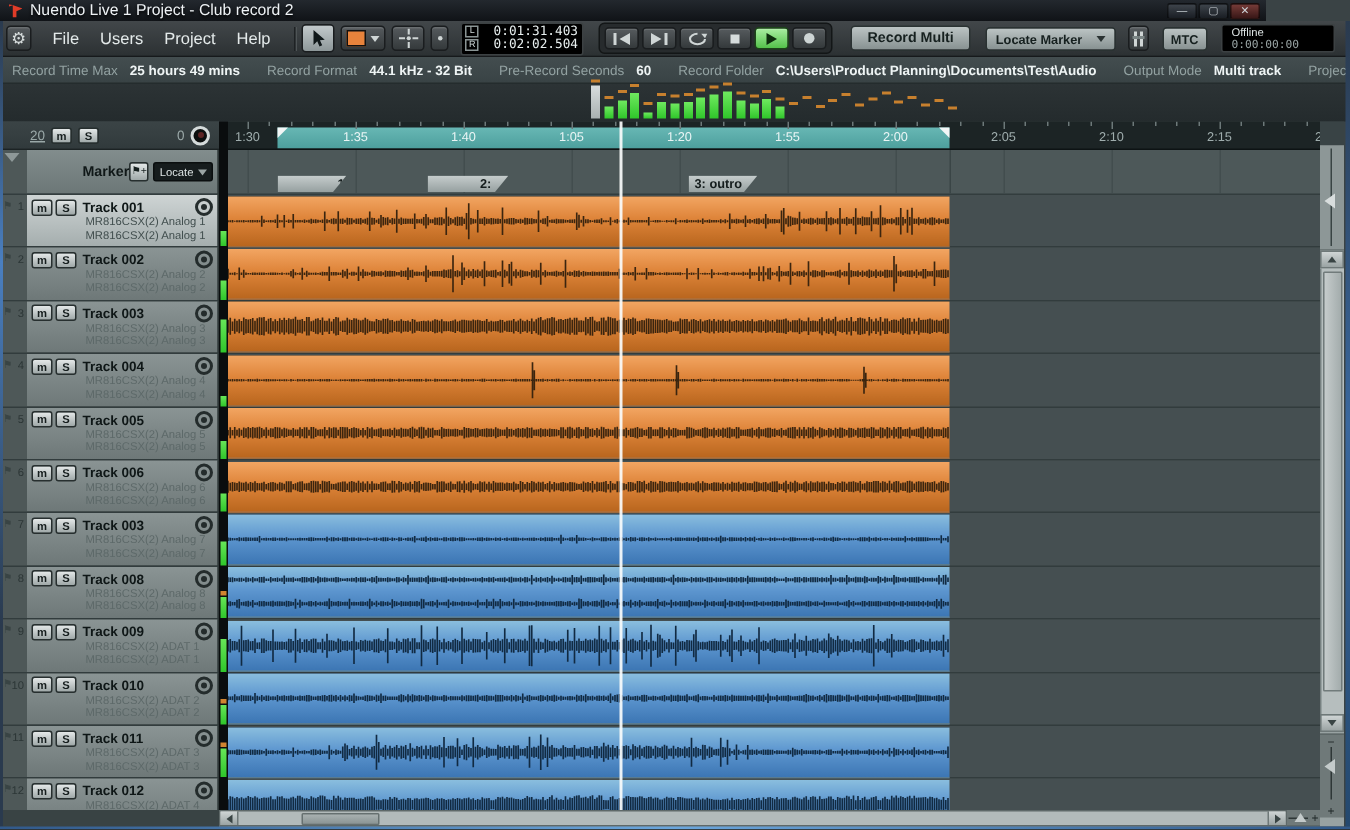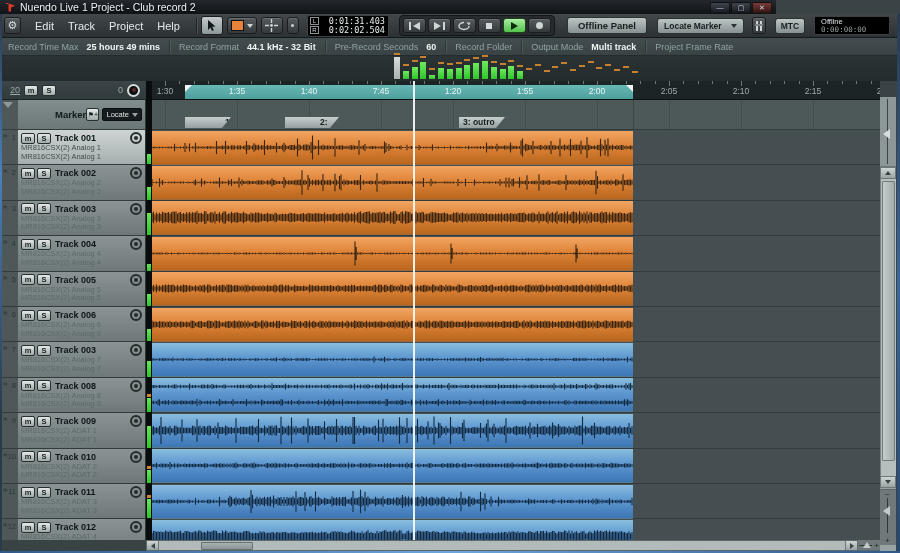--- a/index.html
+++ b/index.html
@@ -1,20 +1,20 @@
 <!DOCTYPE html>
 <html><head>
 <meta charset="utf-8">
 <style>
   html,body{margin:0;padding:0;background:#222;}
   *{box-sizing:border-box;font-family:"Liberation Sans",sans-serif;}
   .win{position:relative;width:900px;height:553px;background:#3a4345;overflow:hidden;}
   .abs{position:absolute;}
   
-  .titlebar{left:0;top:0;width:776px;height:14px;background:linear-gradient(#23282e,#101317);display:flex;align-items:center;padding:0 4px;}
+  .titlebar{left:0;top:0;width:844px;height:14px;background:linear-gradient(#23282e,#101317);display:flex;align-items:center;padding:0 4px;}
   .app-icon{width:9px;height:9px;margin:0 5px 0 2px;background:#e03c28;clip-path:polygon(0 0,100% 35%,55% 55%,55% 100%,28% 100%,28% 12%,0 20%);}
   .title-text{color:#eef2f5;font-size:10.5px;text-shadow:0 1px 2px #000;white-space:nowrap;}
   .winbtns{margin-left:auto;display:flex;gap:1px;}
   .winbtn{width:20px;height:11px;background:linear-gradient(rgba(120,130,140,.35),rgba(40,45,55,.35));border:1px solid rgba(0,0,0,.6);border-radius:2px;color:#cfd5da;font-size:7px;line-height:9px;text-align:center;}
   .winbtn.close{background:linear-gradient(rgba(190,80,70,.55),rgba(90,25,20,.55));}
   
   .toolbar{left:0;top:14px;width:900px;height:24px;background:linear-gradient(#42474a,#2c3133);border-bottom:1px solid #16191b;display:flex;align-items:center;padding:0 4px;gap:4px;}
   .tbtn{background:linear-gradient(#565b5e,#34393b);border:1px solid #1a1d1f;border-radius:3px;box-shadow:inset 0 1px rgba(255,255,255,.12);display:flex;align-items:center;justify-content:center;}
   .gear{width:17px;height:17px;color:#d7dddd;font-size:11px;}
   .menubar{display:flex;gap:2px;margin:0 6px 0 4px;}
@@ -55,21 +55,21 @@
   .info-label{color:#93a2a2;font-size:9px;}
   .info-value{color:#eef4f4;font-size:9px;font-weight:bold;}
   .info-sep{width:1px;height:12px;background:#2c3536;box-shadow:1px 0 0 #4f5a5b;margin:0 9px;}
   
   .meterstrip{left:0;top:56px;width:900px;height:25px;background:linear-gradient(#2c3335,#242b2d);}
   .mbar{position:absolute;width:6px;background:linear-gradient(#6fe95f,#2fc62a);}
   .mbar.grey{background:linear-gradient(#d8dddd,#a9b1b1);}
   .mpeak{position:absolute;width:6px;height:2px;background:#c7802e;}
   
   .rulerrow-left{left:0;top:81px;width:146px;height:19px;background:linear-gradient(#3b4446,#313a3c);border-bottom:1px solid #1c2324;display:flex;align-items:center;padding:0 4px;gap:4px;}
-  .cnt{color:#9aa8a8;font-size:9px;margin-left:6px;text-decoration:underline;}
+  .cnt{color:#9aa8a8;font-size:9px;margin-left:16px;text-decoration:underline;}
   .msbtn{width:14px;height:11px;border-radius:2px;background:linear-gradient(#e4e8e8,#9fa8a8);border:1px solid #272f2f;color:#161e1e;font-size:7.5px;font-weight:bold;line-height:9px;text-align:center;}
   .zero{color:#9aa8a8;font-size:9px;margin-left:auto;}
   .reccirc{width:13px;height:13px;border-radius:50%;background:#0c0f0f;border:2px solid #d5dbdb;position:relative;margin-right:2px;}
   .reccirc:before{content:"";position:absolute;left:2.5px;top:2.5px;width:4px;height:4px;border-radius:50%;background:#5c2424;}
   .gap-col{left:146px;top:81px;width:6px;height:470px;background:#0a0d0e;}
   .ruler{left:152px;top:81px;width:728px;height:19px;background:#1c2425;border-bottom:1px solid #0d1314;overflow:hidden;}
   .cycle{position:absolute;top:4px;bottom:0;background:linear-gradient(#67b7b4,#4d9f9d);}
   .rtick{position:absolute;top:0;width:1px;background:#6c7879;}
   .rlabel{position:absolute;top:5px;font-size:8.5px;transform:translateX(-50%);}
   .cyc-handle{position:absolute;top:0;width:0;height:0;}
@@ -91,21 +91,21 @@
   .trow{position:absolute;left:0;width:880px;height:35.4px;}
   .tgut{position:absolute;left:0;top:0;width:18px;height:100%;background:#4e5858;border-bottom:1px solid #323c3d;color:#2c3636;}
   .tflag{position:absolute;left:2px;top:3px;font-size:7px;color:#39 44 44;color:#394444;}
   .tnum{position:absolute;right:2px;top:3px;font-size:7.5px;}
   .thead{position:absolute;left:18px;top:0;width:128px;height:100%;background:linear-gradient(#8a9494,#6e7878);border-bottom:1px solid #323c3d;border-right:1px solid #2e3737;padding:2px 3px;}
   .thead.sel{background:linear-gradient(#ced4d4,#a5aeae);}
   .thead-top{display:flex;align-items:center;gap:2px;}
   .tname{font-size:9px;font-weight:bold;color:#0e1616;margin-left:2px;white-space:nowrap;}
   .trec{width:12px;height:12px;border-radius:50%;border:2px solid #242c2c;position:relative;margin-left:auto;}
   .trec:before{content:"";position:absolute;left:2px;top:2px;width:4px;height:4px;border-radius:50%;background:#242c2c;}
-  .tio{font-size:7.5px;line-height:8.5px;color:#5d6969;white-space:nowrap;}
+  .tio{font-size:7.5px;line-height:8.5px;color:#5d6969;white-space:nowrap;margin-left:36px;}
   .thead.sel .tio{color:#41 4e 4e;color:#414e4e;}
   .tstrip{position:absolute;left:146px;top:0;width:6px;height:100%;background:#0a0d0e;}
   .tgreen{position:absolute;left:1px;bottom:1px;width:4px;background:linear-gradient(#67e658,#2fc62a);}
   .tpeak{position:absolute;left:1px;width:4px;height:3px;background:#d08430;}
   .tlane{position:absolute;left:152px;top:0;width:728px;height:100%;background:#454f51;border-bottom:1px solid #323c3d;}
   .clip{position:absolute;left:0;top:.5px;width:481px;height:34px;border-bottom:1px solid rgba(0,0,0,.35);}
   .clip.orange{background:linear-gradient(#f2a562,#de8439 45%,#b9661e);}
   .clip.blue{background:linear-gradient(#8abede,#5e97d0 45%,#3c76b4);}
   
   .playhead{top:81px;width:1.5px;height:459px;background:rgba(250,252,252,.92);z-index:30;}
@@ -155,22 +155,22 @@
       <div class="winbtn">▢</div>
       <div class="winbtn close">✕</div>
     </div>
   </div>
 
   <div class="abs toolbar">
     <div class="tbtn gear">
         <span>⚙</span>
       </div>
     <div class="menubar" id="menubar">
-        <span class="menu-item">Edit</span>
-        <span class="menu-item">Track</span>
+        <span class="menu-item">File</span>
+        <span class="menu-item">Users</span>
         <span class="menu-item">Project</span>
         <span class="menu-item">Help</span>
       </div>
     <div class="vsep"></div>
     <div class="toolgrp">
       <div class="tool active">
         <svg width="9" height="12">
             <path d="M1 0 L1 10 L3.5 7.5 L5 11 L6.8 10.2 L5.3 6.8 L8.5 6.5 Z" fill="#10181a"></path>
           </svg>
       </div>
@@ -219,21 +219,21 @@
       <div class="tbtn trbtn">
           <span class="stop-sq"></span>
         </div>
       <div class="tbtn trbtn play">
           <span class="play-tri"></span>
         </div>
       <div class="tbtn trbtn">
           <span class="rec-dot"></span>
         </div>
     </div>
-    <div class="graybtn recpanel">Offline Panel</div>
+    <div class="graybtn recpanel">Record Multi</div>
     <div class="graybtn locatebtn">
       <span>Locate Marker</span>
       <span class="dd" style="border-top-color:#2a3232;"></span>
     </div>
     <div class="tbtn faderbtn">
       <span class="fbar"></span>
         <span class="fbar"></span>
     </div>
     <div class="graybtn mtcbtn">MTC</div>
     <div class="offline-panel">
@@ -253,20 +253,21 @@
         <span class="info-value">44.1 kHz - 32 Bit</span>
       </div>
       <div class="info-sep"></div>
       <div class="info-item">
         <span class="info-label">Pre-Record Seconds</span>
         <span class="info-value">60</span>
       </div>
       <div class="info-sep"></div>
       <div class="info-item">
         <span class="info-label">Record Folder</span>
+        <span class="info-value">C:\Users\Product Planning\Documents\Test\Audio</span>
       </div>
       <div class="info-sep"></div>
       <div class="info-item">
         <span class="info-label">Output Mode</span>
         <span class="info-value">Multi track</span>
       </div>
       <div class="info-sep"></div>
       <div class="info-item">
         <span class="info-label">Project Frame Rate</span>
       </div>
@@ -374,21 +375,21 @@
       <div class="rtick" style="left: 632.2px; height: 3px;"></div>
       <div class="rtick" style="left: 646.6px; height: 3px;"></div>
       <div class="rtick" style="left: 661px; height: 5px;"></div>
       <div class="rtick" style="left: 675.4px; height: 3px;"></div>
       <div class="rtick" style="left: 689.8px; height: 3px;"></div>
       <div class="rtick" style="left: 704.2px; height: 3px;"></div>
       <div class="rtick" style="left: 718.6px; height: 3px;"></div>
       <span class="rlabel" style="left: 13px; color: rgb(159, 173, 173); text-align: center;">1:30</span>
       <span class="rlabel" style="left: 85px; color: rgb(234, 245, 245);">1:35</span>
       <span class="rlabel" style="left: 157px; color: rgb(234, 245, 245);">1:40</span>
-      <span class="rlabel" style="left: 229px; color: rgb(234, 245, 245);">7:45</span>
+      <span class="rlabel" style="left: 229px; color: rgb(234, 245, 245);">1:05</span>
       <span class="rlabel" style="left: 301px; color: rgb(234, 245, 245);">1:20</span>
       <span class="rlabel" style="left: 373px; color: rgb(234, 245, 245);">1:55</span>
       <span class="rlabel" style="left: 445px; color: rgb(234, 245, 245);">2:00</span>
       <span class="rlabel" style="left: 517px; color: rgb(159, 173, 173);">2:05</span>
       <span class="rlabel" style="left: 589px; color: rgb(159, 173, 173);">2:10</span>
       <span class="rlabel" style="left: 661px; color: rgb(159, 173, 173);">2:15</span>
       <span class="rlabel" style="left: 733px; color: rgb(159, 173, 173);">2:20</span>
       <div class="cyc-handle" style="left: 33px; border-top: 7px solid rgb(242, 246, 246); border-right: 7px solid transparent; top: 4px;"></div>
       <div class="cyc-handle" style="left: 474px; border-top: 7px solid rgb(242, 246, 246); border-left: 7px solid transparent; top: 4px;"></div>
     </div>

